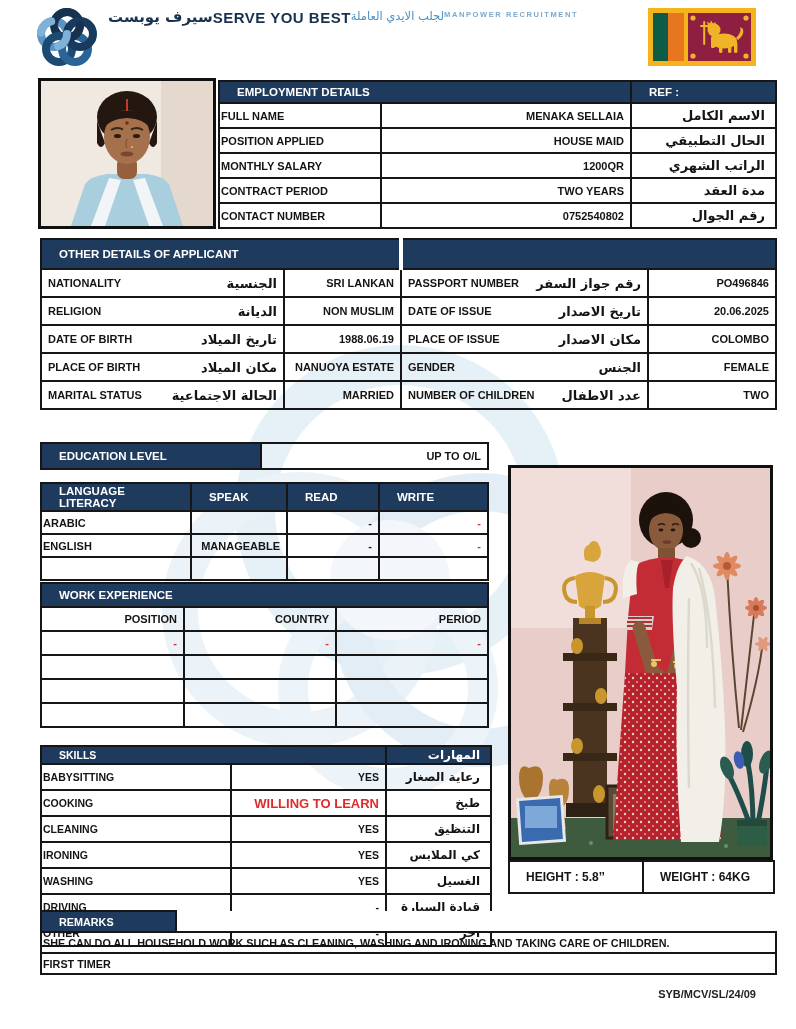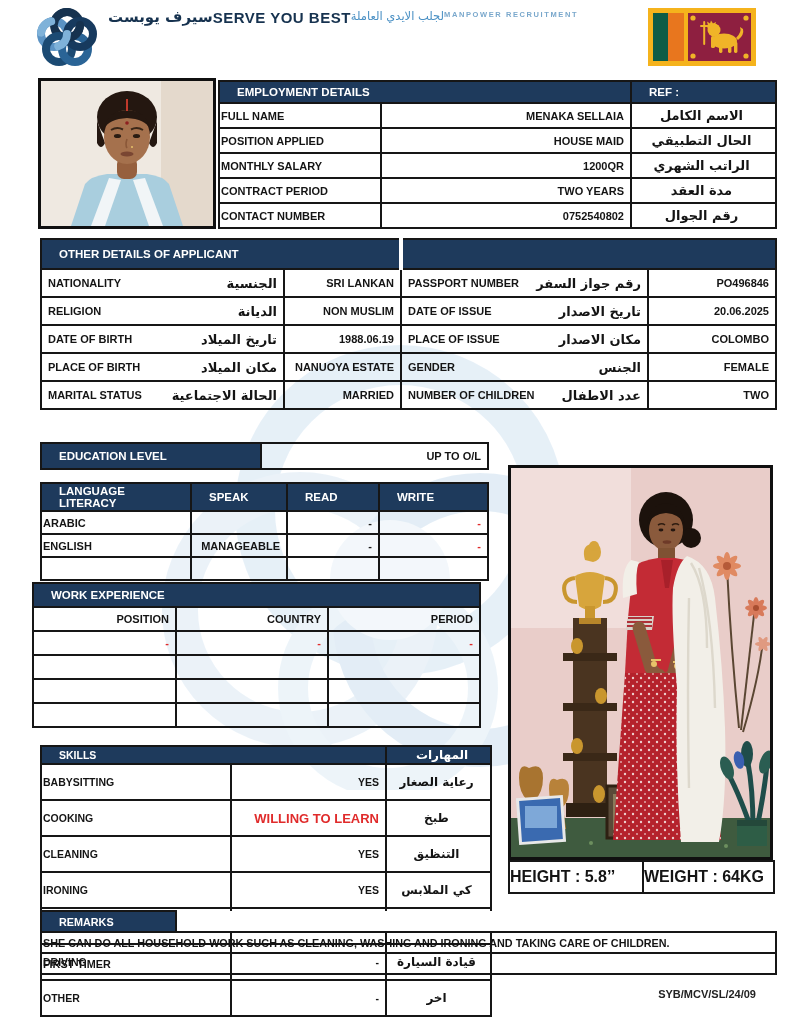--- a/index.html
+++ b/index.html
@@ -3,21 +3,21 @@
 <meta charset="utf-8">
 <style>
   *{margin:0;padding:0;box-sizing:border-box}
   html,body{width:796px;height:1029px;background:#fff;font-family:"Liberation Sans",sans-serif;color:#141414;overflow:hidden}
   .abs{position:absolute}
   #page{position:relative;width:796px;height:1029px;background:#fff}
   table{border-collapse:collapse;table-layout:fixed;width:100%}
   td{border:2px solid #161616;font-size:11px;font-weight:bold;vertical-align:middle;padding:1px 6px;background:transparent}
   td.hdr{background:#1e3a5c;color:#fff;font-size:11.5px;text-align:left;padding-left:17px}
   td.val{text-align:right}
-  td.ar{direction:rtl;text-align:center;font-family:"DejaVu Sans",sans-serif;font-size:13px;padding-right:10px}
+  td.ar{direction:rtl;text-align:right;font-family:"DejaVu Sans",sans-serif;font-size:13px;padding-right:10px}
   td.lbl{padding-left:1px}
   .lblrow{display:flex;justify-content:space-between;align-items:center}
   .lblrow .en{font-size:11px;font-weight:bold}
   .lblrow .arr{direction:rtl;font-family:"DejaVu Sans",sans-serif;font-size:13px;font-weight:bold}
   .red{color:#e02b2b}
   .darkdash{color:#1a1a1a}
   .wm{position:absolute;left:150px;top:320px;z-index:0;opacity:.5}
   .layer{position:absolute;z-index:1}
   
   .logo{left:34px;top:6px;display:flex;gap:8px;align-items:flex-start}
@@ -27,35 +27,35 @@
   .l-ar2{font-family:"DejaVu Sans",sans-serif;font-size:11.5px;color:#4a90c4;direction:rtl;text-align:left}
   .l-en2{font-size:7.5px;color:#7aa8cc;letter-spacing:1.6px;font-weight:bold;margin-top:1px}
   
   .photo1{left:38px;top:78px;width:178px;height:151px;border:3px solid #101010;background:#efe9e1}
   .photo2{left:508px;top:465px;width:265px;height:395px;border:3px solid #101010;background:#e9cdc9}
   
   .emp{left:218px;top:80px;width:557px}
   .other{left:40px;top:238px;width:735px}
   .edu{left:40px;top:442px;width:447px}
   .lang{left:40px;top:482px;width:447px}
-  .work{left:32px;top:582px;width:447px}
+  .work{left:40px;top:582px;width:447px}
   .skills{left:40px;top:745px;width:450px}
   .hw{left:508px;top:860px;width:265px}
   .remarks{left:40px;top:910px;width:735px}
   .emp td{height:25px}
   .emp tr.h td{height:22px}
   .other td{height:28px}
   .other tr.h td{height:30px}
   .edu td{height:26px}
   .lang td{height:23px}
   .work td{height:24px}
-  .skills td{height:36px;font-size:10.5px}
+  .skills td{height:26px;font-size:10.5px}
   .skills tr.h td{height:15px}
   .skills td.ar{font-size:12px}
-  .hw td{height:32px;text-align:left;padding-left:0;font-size:16px}
+  .hw td{height:32px;text-align:left;padding-left:16px;font-size:12px}
   .remarks td{height:21px;font-size:10.8px;font-weight:600}
   .remarks td.hdr{font-weight:bold}
   td.noborder{border-top:none;border-right:none;background:#fff}
   .gapL{border-left:4px solid #fff}
   .footer{right:40px;top:988px;font-size:11px;font-weight:600;color:#222}
 </style>
 </head>
 <body>
 
 <div id="page">

